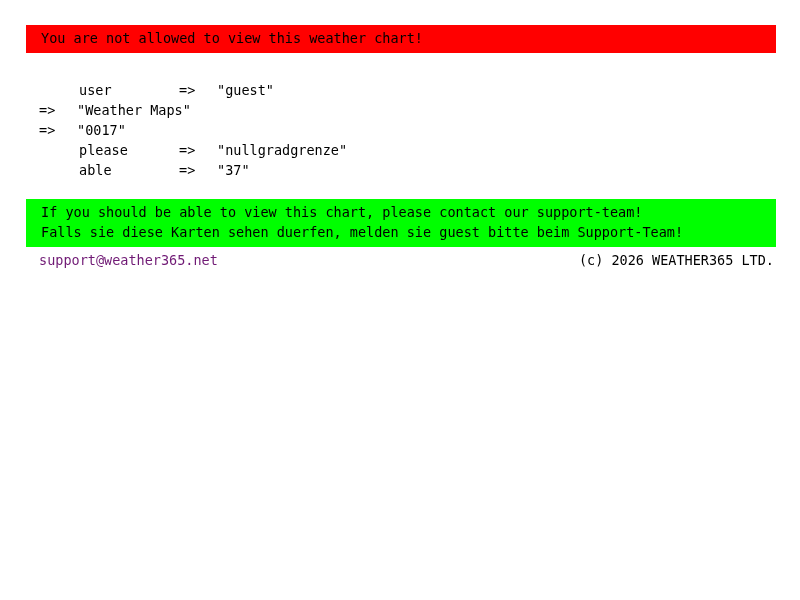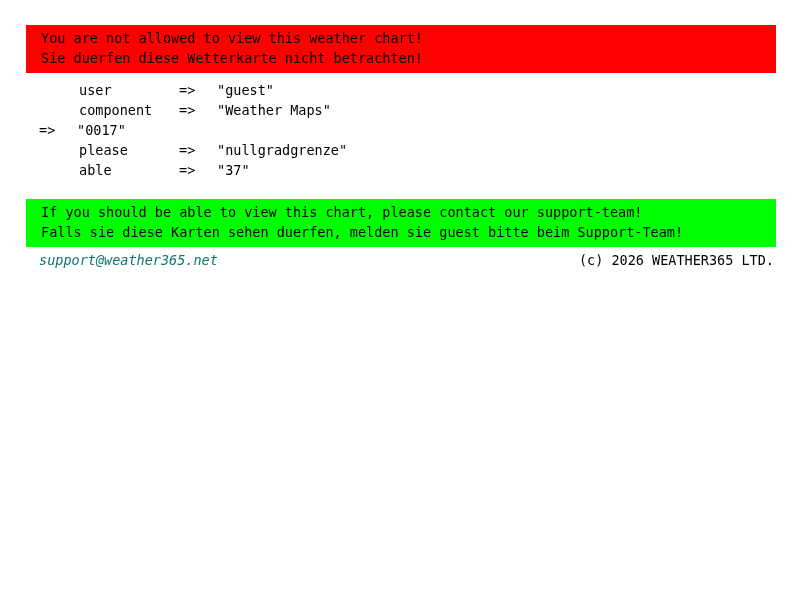--- a/index.html
+++ b/index.html
@@ -73,43 +73,40 @@
     width: 735px;
     display: flex;
     justify-content: space-between;
     line-height: 20px;
     white-space: pre;
   }
   .footer-right {
     text-align: right;
   }
   a.contact {
-    color: #0f766e;
+    color: #701a75;
     text-decoration: none;
-    font-style: italic;
   }
 </style>
 </head>
 <body>
 
 <div class="page">
 
   <div class="banner banner-error">
     <div class="banner-line">You are not allowed to view this weather chart!</div>
-    <div class="banner-line">Sie duerfen diese Wetterkarte nicht betrachten!</div>
   </div>
 
   <div class="vars">
     <div class="var-row">
       <span class="var-key">user</span>
       <span class="var-arrow">=&gt;</span>
       <span class="var-val">"guest"</span>
     </div>
     <div class="var-row">
-      <span class="var-key">component</span>
       <span class="var-arrow">=&gt;</span>
       <span class="var-val">"Weather Maps"</span>
     </div>
     <div class="var-row">
       <span class="var-arrow">=&gt;</span>
       <span class="var-val">"0017"</span>
     </div>
     <div class="var-row">
       <span class="var-key">please</span>
       <span class="var-arrow">=&gt;</span>

